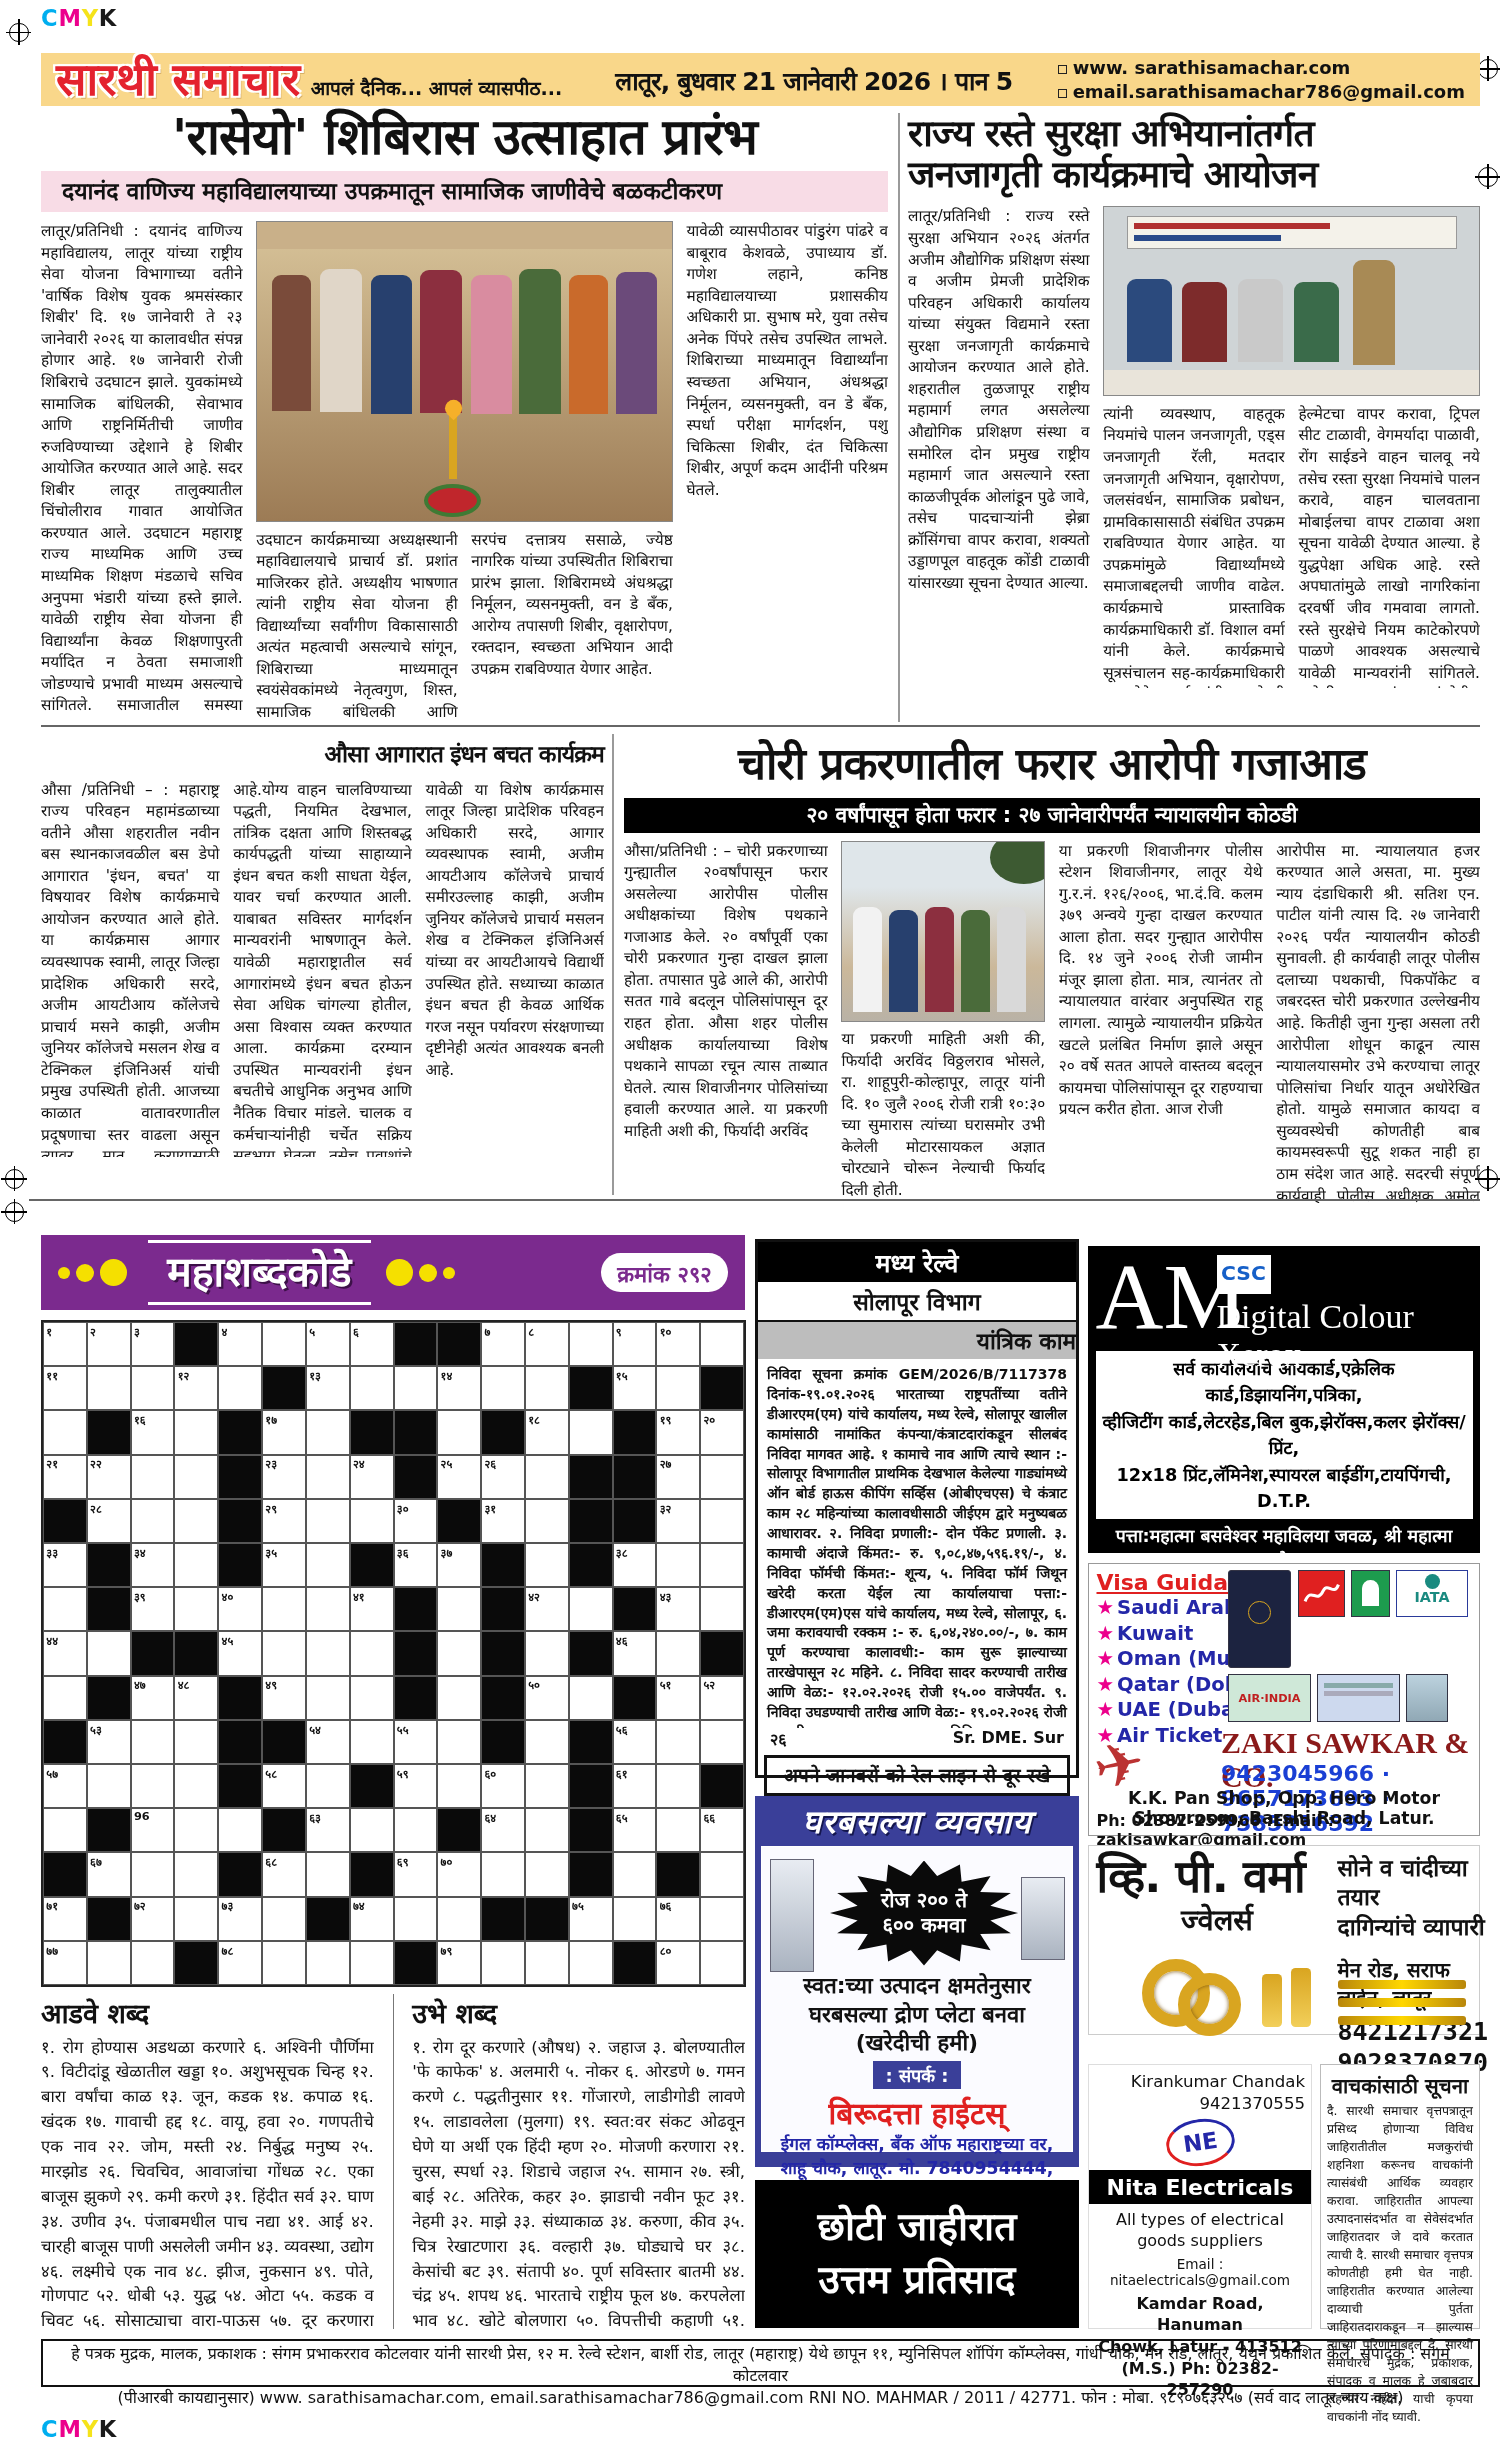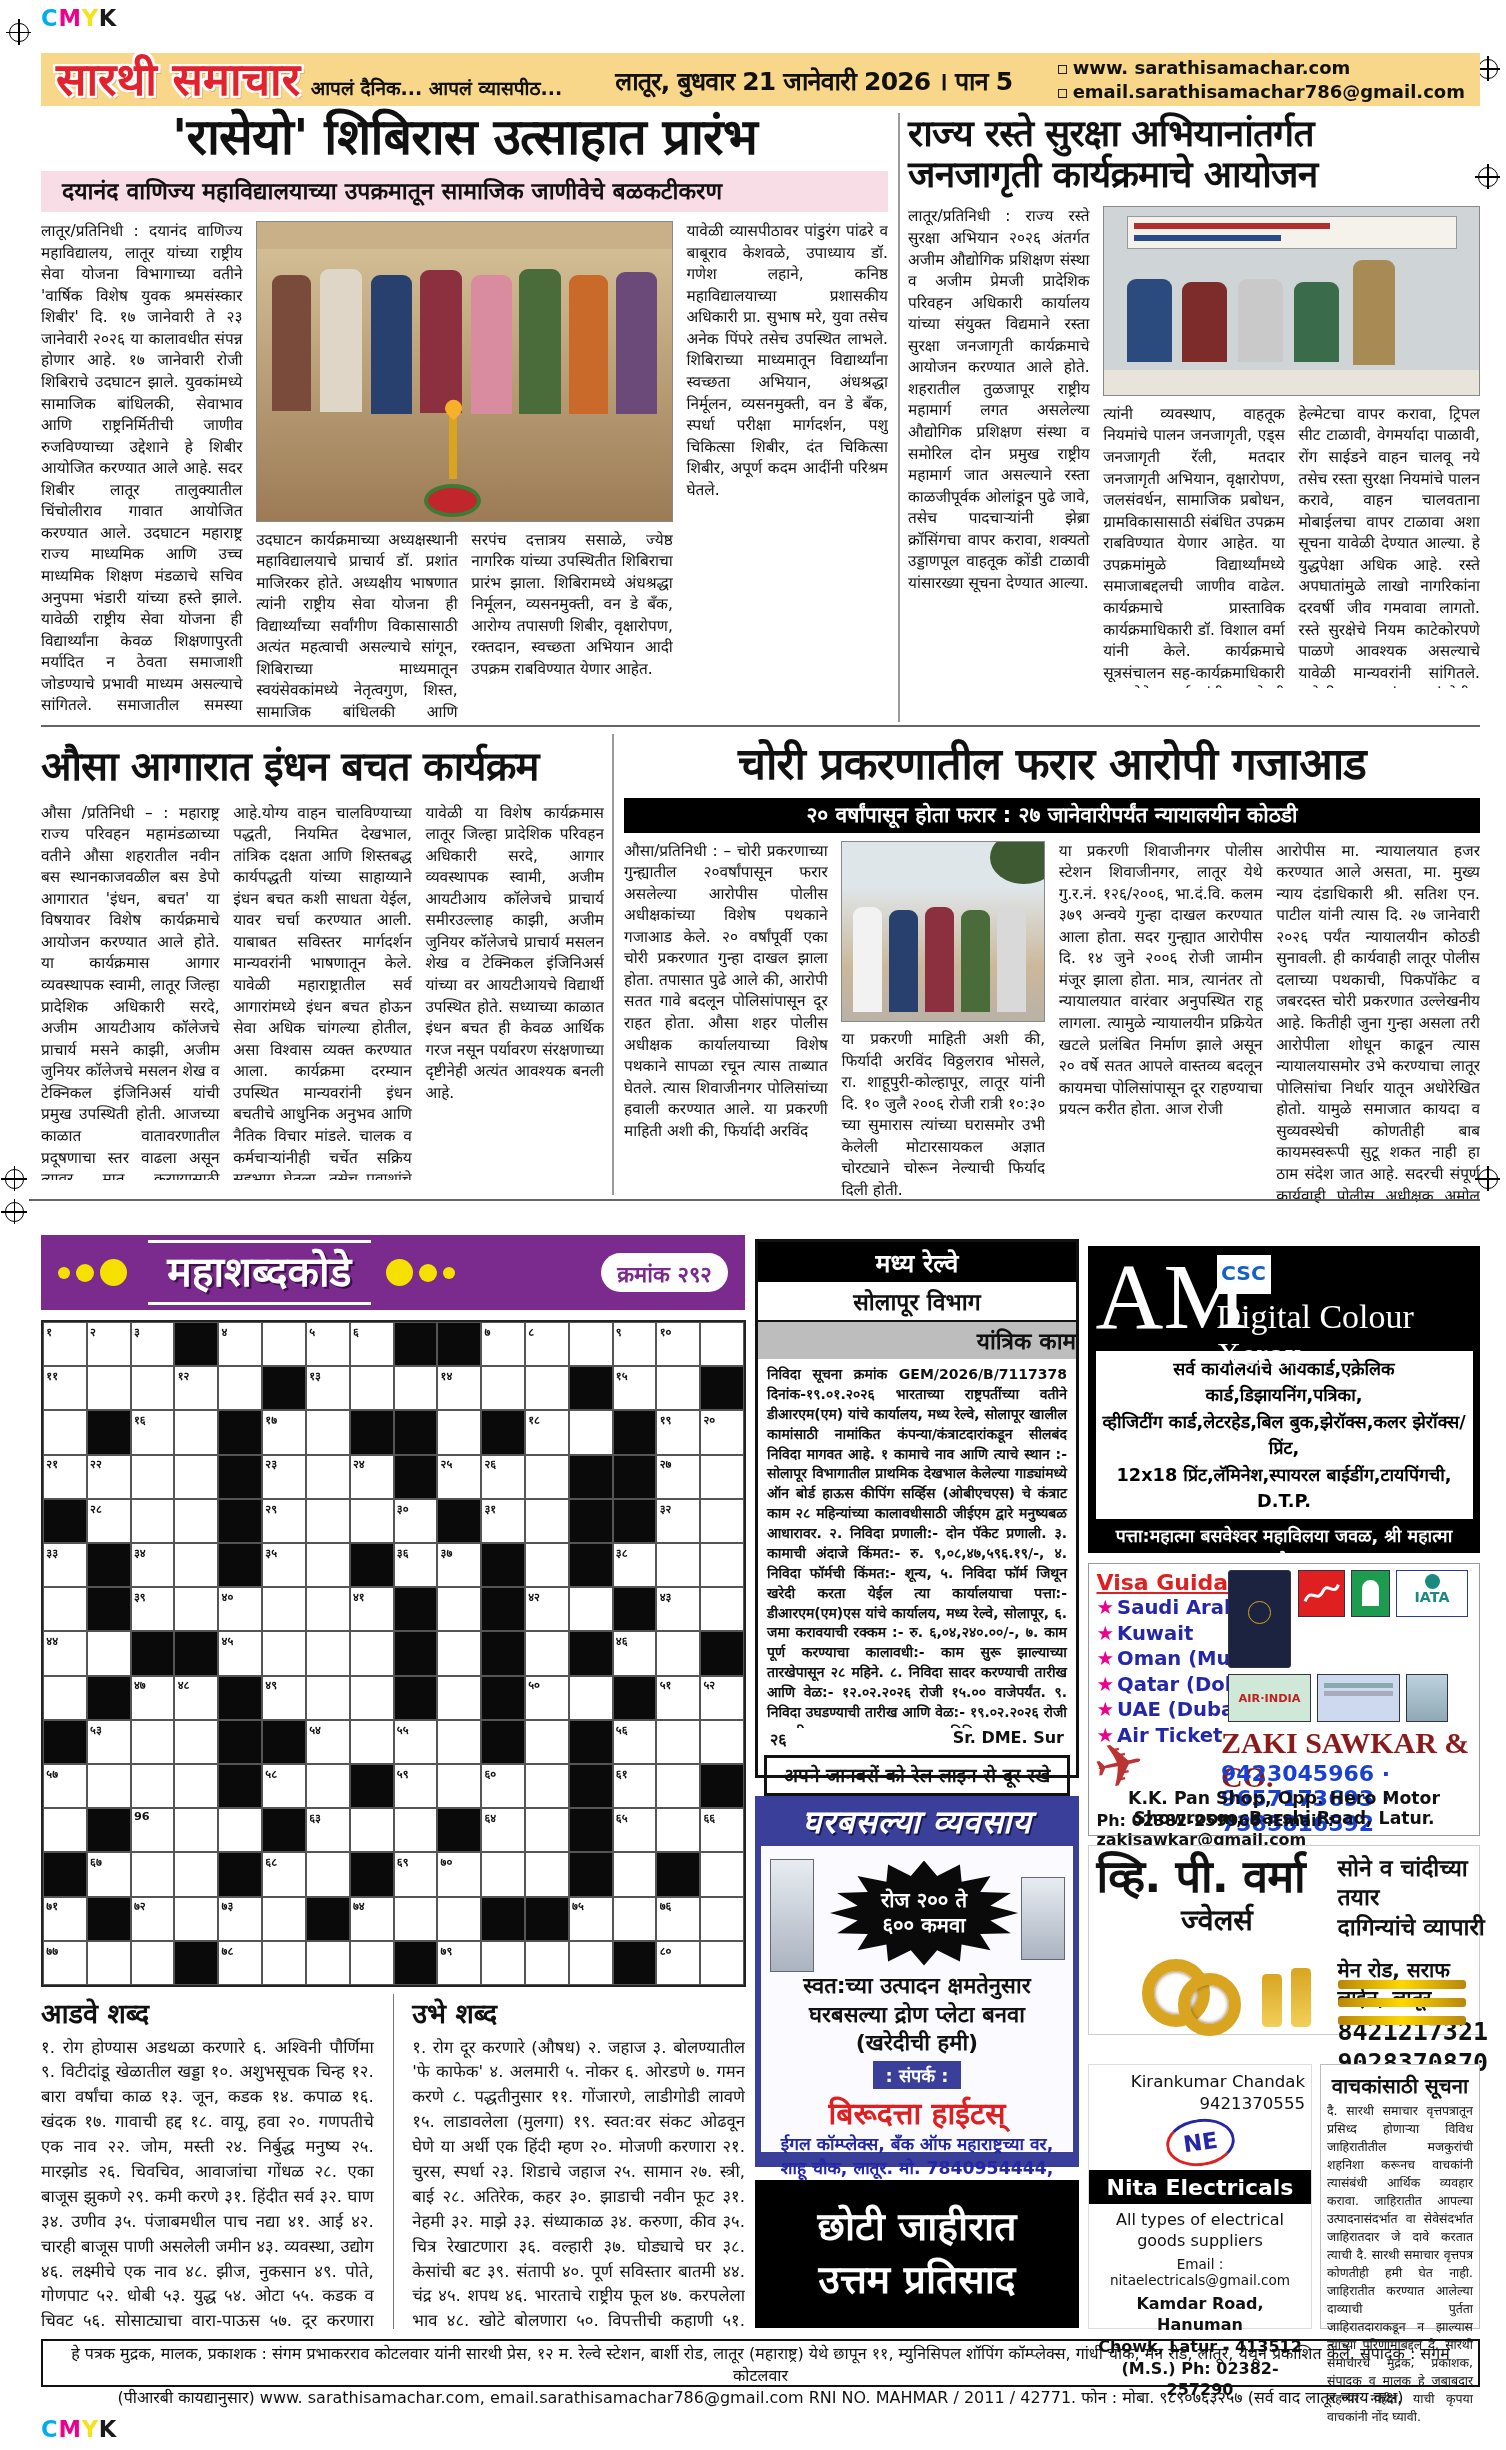--- a/index.html
+++ b/index.html
@@ -23,21 +23,21 @@
   .sq{display:inline-block;width:9px;height:9px;border:1.5px solid #222;margin-right:6px}
   
   .hl1{font-size:50px;font-weight:bold;letter-spacing:-0.8px;line-height:1.05}
   .pinkband{background:#F8DCE6;font-size:23px;font-weight:bold;height:41px;line-height:41px;padding-left:21px}
   .bodycol{font-size:15.4px;line-height:1.4;text-align:justify;overflow:hidden}
   .grid4{display:grid;grid-template-columns:repeat(4,1fr);grid-template-rows:auto 1fr;column-gap:13.6px;row-gap:7.5px}
   .grid3{display:grid;grid-template-columns:repeat(3,1fr);grid-template-rows:auto 1fr;column-gap:13.6px;row-gap:7.5px}
   .vrule{width:1.5px;background:#9a9a9a}
   .hrule{height:2.3px;background:#666}
   .hl2{font-size:37px;font-weight:bold;line-height:1.12;letter-spacing:-0.8px}
-  .hl3{font-size:40px;font-weight:bold;text-align:left;letter-spacing:-0.8px}
+  .hl3{font-size:23px;font-weight:bold;text-align:right;letter-spacing:-0.8px}
   .hl4{font-size:44px;font-weight:bold;text-align:center;letter-spacing:-0.8px}
   .blackband{background:#000;color:#fff;font-size:21px;font-weight:bold;text-align:center;height:35px;line-height:35px}
   
   .photo{position:relative;overflow:hidden;border:0.8px solid #888}
   .person{position:absolute;border-radius:9px 9px 0 0}
   
   .cw-banner{left:41px;top:1235px;width:704px;height:75px;background:#7B2A8E;display:flex;align-items:center;padding:0 16.6px}
   .dot{border-radius:50%;background:#F5E000;display:inline-block;margin-right:6px}
   .cw-title{color:#fff;font-size:41px;font-weight:bold;margin:0 15px;
      text-shadow:2.3px 2.3px 0 #3c1048;border-top:3.8px solid #fff;border-bottom:3.8px solid #fff;padding:0 19.6px;line-height:59px}

